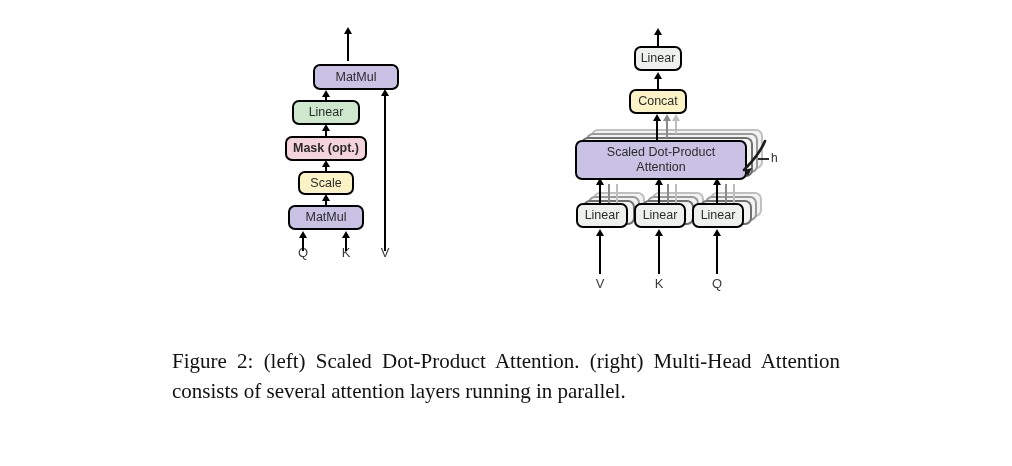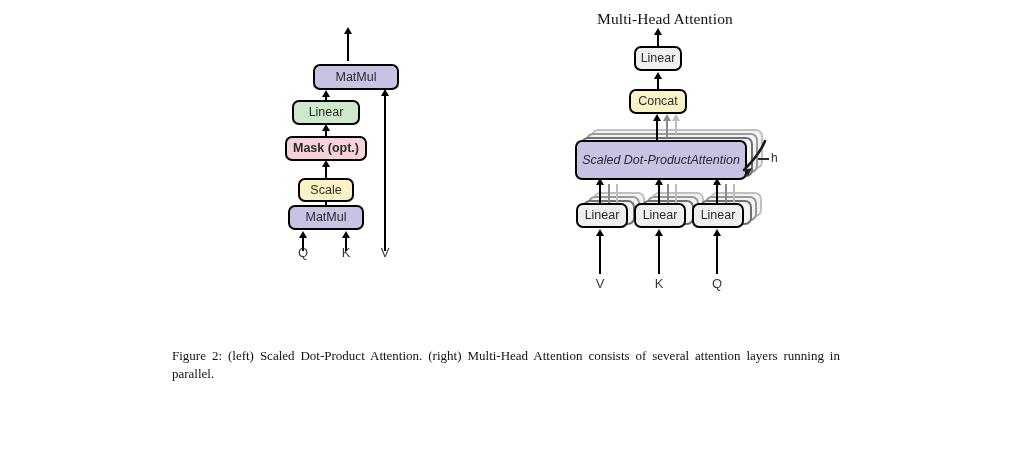--- a/index.html
+++ b/index.html
@@ -43,21 +43,21 @@
     font-size: 12.5px;
     color: #2b2b2b;
     display: flex;
     align-items: center;
     justify-content: center;
     text-align: center;
     line-height: 1.18;
     background: #ffffff;
     z-index: 6;
   }
-  .box.multiline { flex-direction: row; font-style: italic; }
+  .box.multiline { flex-direction: column; }
 
   
   .ghost {
     position: absolute;
     box-sizing: border-box;
     border-radius: 7px;
     background: #f3f3f3;
     z-index: 2;
   }
   .ghost.g1 { border: 2.0px solid #6f6f6f; }
@@ -109,21 +109,21 @@
     width: 11px;
     background: #2b2b2b;
     z-index: 7;
   }
   .h-curve { position: absolute; z-index: 7; }
 
   
   .prose {
     position: absolute;
     font-family: "Liberation Serif", serif;
-    font-size: 13px;
+    font-size: 21px;
     line-height: 1.42;
     color: #111111;
     text-align: justify;
     text-justify: inter-word;
   }
   #caption   { left: 172px; top: 347px; width: 668px; }
   #body-text { left: 172px; top: 417px; width: 668px; }
 </style>
 </head>
 <body>
@@ -148,21 +148,21 @@
   <div class="vline" style="left:325px; top:130px; height:12px;"></div>
   <div class="arrowhead" style="left:321.5px; top:124px;"></div>
 
   <div class="box" id="left-mask" style="left:285px; top:136px; width:82px; height:25px; background:#f5d3dd;font-weight:bold;">
     <span>Mask (opt.)</span>
   </div>
 
   <div class="vline" style="left:325px; top:166px; height:12px;"></div>
   <div class="arrowhead" style="left:321.5px; top:160px;"></div>
 
-  <div class="box" id="left-scale" style="left:298px; top:178px; width:56px; height:24px; background:#fbf3c6;">
+  <div class="box" id="left-scale" style="left:298px; top:171px; width:56px; height:24px; background:#fbf3c6;">
     <span>Scale</span>
   </div>
 
   <div class="vline" style="left:325px; top:200px; height:12px;"></div>
   <div class="arrowhead" style="left:321.5px; top:194px;"></div>
 
   <div class="box" id="left-matmul-bottom" style="left:288px; top:205px; width:76px; height:25px; background:#c9c2e4;">
     <span>MatMul</span>
   </div>
 
@@ -171,21 +171,20 @@
   <div class="varlabel" style="left:293px; top:245px;">Q</div>
 
   <div class="vline" style="left:345px; top:237px; height:14px;"></div>
   <div class="arrowhead" style="left:341.5px; top:231px;"></div>
   <div class="varlabel" style="left:336px; top:245px;">K</div>
 
   <div class="vline" style="left:384px; top:96px; height:155px;"></div>
   <div class="arrowhead" style="left:380.5px; top:89px;"></div>
   <div class="varlabel" style="left:375px; top:245px;">V</div>
 
-  <div class="fig-title" id="title-right">Multi-Head Attention</div>
 
   <div class="vline" style="left:657px; top:34px; height:14px;"></div>
   <div class="arrowhead" style="left:653.5px; top:28px;"></div>
 
   <div class="box" id="right-linear-top" style="left:634px; top:46px; width:48px; height:25px; background:#eef0ee;">
     <span>Linear</span>
   </div>
 
   <div class="vline" style="left:657px; top:78px; height:14px;"></div>
   <div class="arrowhead" style="left:653.5px; top:72px;"></div>

